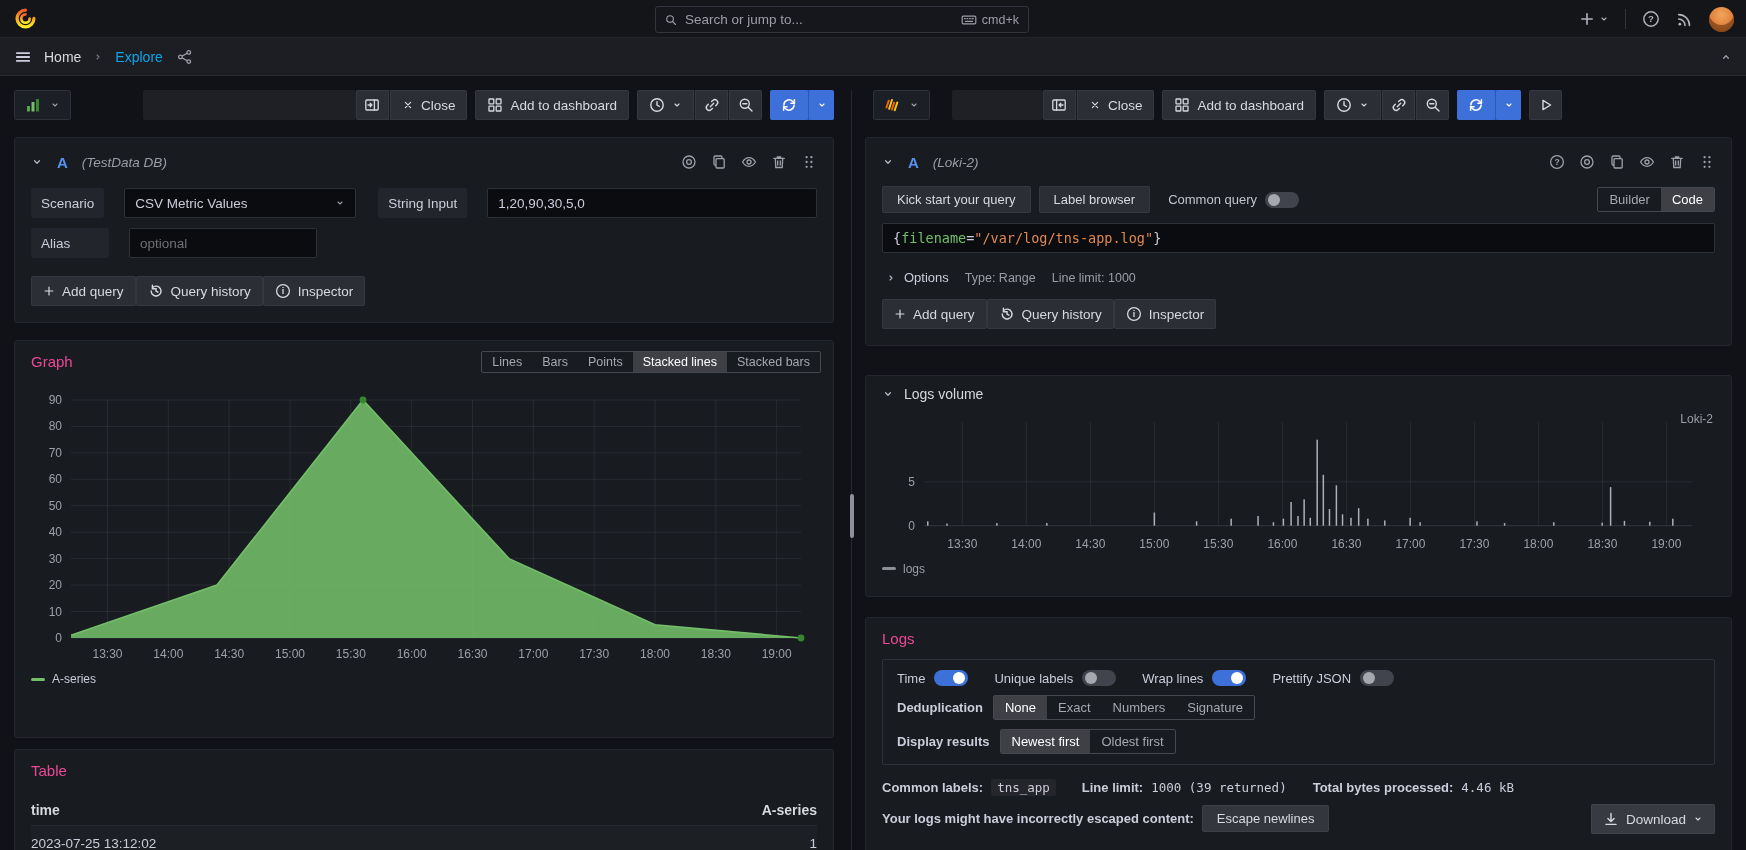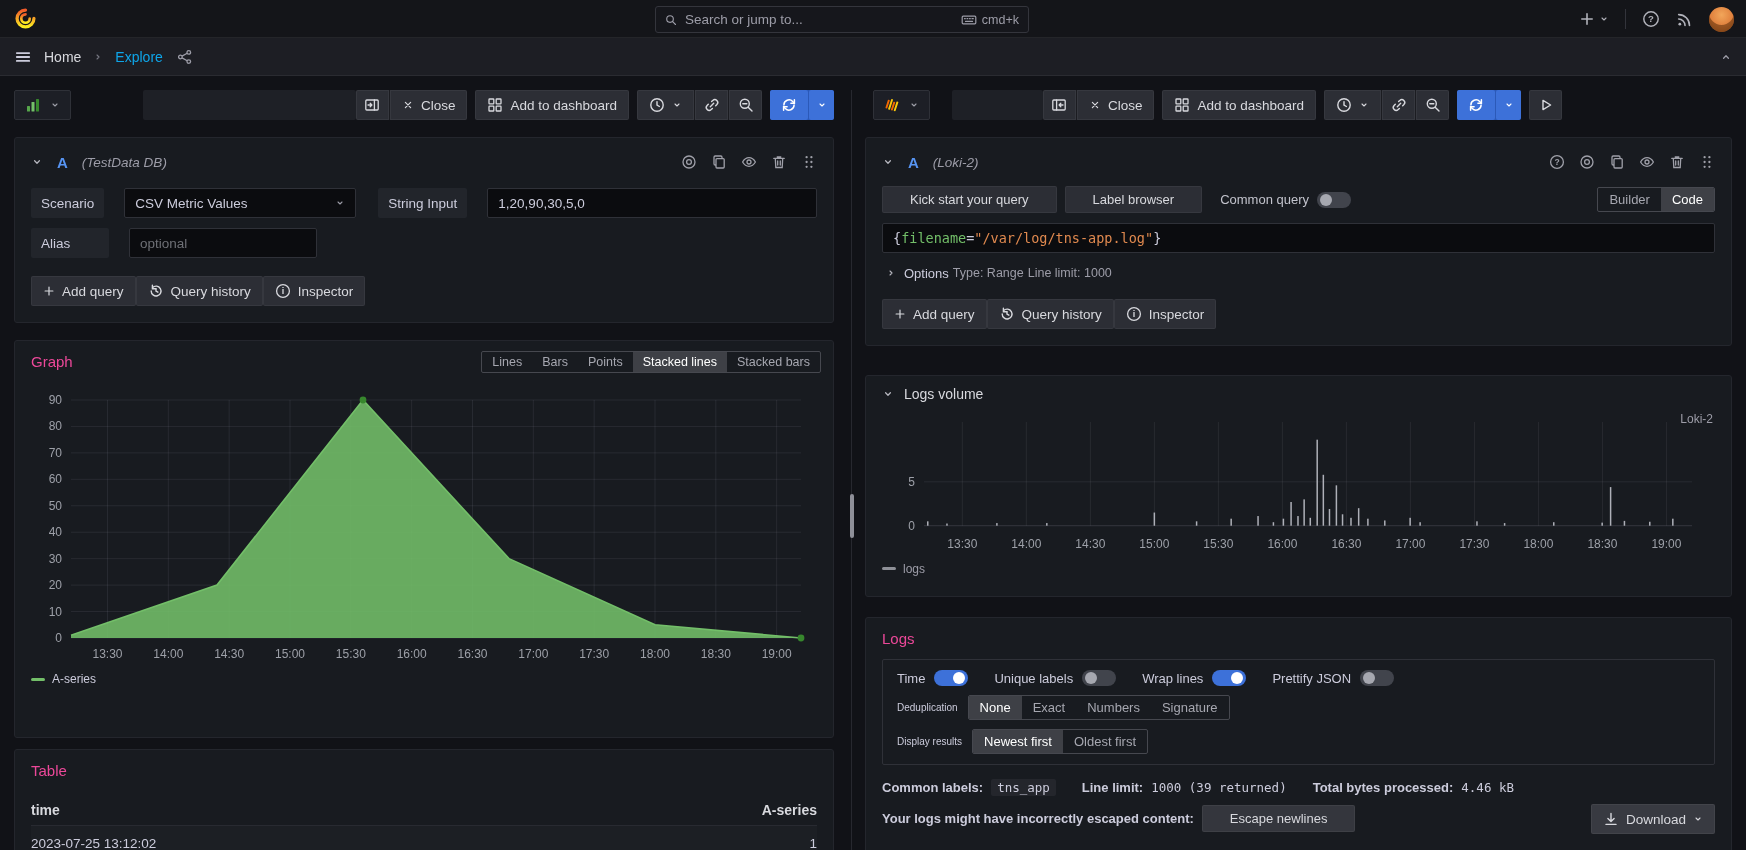--- a/index.html
+++ b/index.html
@@ -70,29 +70,29 @@
   .field{height:30px;background:#0B0C0F;border:1px solid #2F3138;border-radius:2px;display:flex;
     align-items:center;padding:0 10px;font-size:13.5px;color:#CCCCDC;gap:8px}
   .select{width:232px;justify-content:space-between;cursor:pointer}
   .field input{background:transparent;border:none;outline:none;color:#CCCCDC;font-size:13.5px;width:100%}
   .field input::placeholder{color:#6E7076}
   .grow{flex:1}
   .qbuttons{display:flex;margin-top:18px}
 
   
   .krow{display:flex;align-items:center;gap:8px;margin-top:8px}
-  .btn-sm{height:27px;font-size:13px;padding:0 27px}
+  .btn-sm{height:27px;font-size:13px;padding:0 14px}
   .explain{display:flex;align-items:center;gap:8px;margin-left:10px;font-size:13px;color:#C2C3CC}
   .rgroup{display:inline-flex;border:1px solid #46484F;border-radius:2px;overflow:hidden}
   .rgroup span{padding:4px 11px;font-size:13px;color:#A6A7B0;cursor:pointer;white-space:nowrap}
   .rgroup span.active{background:#3E4046;color:#FFF;font-weight:500}
   .codefield{margin-top:10px;height:30px;font-family:"DejaVu Sans Mono",monospace;font-size:13.5px}
   .tk-label{color:#73BF69}
   .tk-str{color:#E0894F}
-  .optrow{display:flex;align-items:center;gap:4px;margin-top:8px;height:24px;font-size:12.5px;color:#9D9DA8;padding:0 4px}
+  .optrow{display:flex;align-items:flex-end;gap:16px;margin-top:8px;height:24px;font-size:12.5px;color:#9D9DA8;padding:0 4px}
   .optrow .opt-title{color:#CCCCDC;font-weight:500;font-size:13px;display:flex;align-items:center;gap:8px}
 
   
   .switch{width:34px;height:16px;border-radius:9px;background:#41444C;position:relative;display:inline-block;cursor:pointer;flex:none}
   .switch::after{content:'';position:absolute;width:12px;height:12px;border-radius:50%;background:#A6A8B0;top:2px;left:3px}
   .switch.on{background:#3D71D9}
   .switch.on::after{left:19px;background:#fff}
 
   
   .panel{padding:12px 16px;position:relative}
@@ -116,21 +116,21 @@
   .panel-vol{margin-top:29px;height:222px;padding:10px 16px}
   .vhead{display:flex;align-items:center;gap:10px;font-size:14px;font-weight:500;color:#D8D9DE}
   .vol-ds{position:absolute;right:18px;top:36px;font-size:12px;color:#9D9DA8}
 
   
   .panel-logs{margin-top:20px;height:262px}
   .optbox{margin-top:12px;border:1px solid #2F3138;border-radius:2px;padding:10px 14px}
   .togglerow{display:flex;align-items:center;gap:26px}
   .toggle-item{display:flex;align-items:center;gap:9px;font-size:13px;font-weight:500;color:#CCCCDC}
   .ctl-row{display:flex;align-items:center;gap:10px;margin-top:9px}
-  .ctl-label{font-size:10px;font-weight:400;color:#CCCCDC}
+  .ctl-label{font-size:13px;font-weight:700;color:#CCCCDC}
   .metarow{display:flex;align-items:center;gap:8px;margin-top:14px;font-size:13px;flex-wrap:nowrap}
   .metarow .mlabel{font-weight:600;color:#CCCCDC}
   .mono{font-family:"DejaVu Sans Mono",monospace;font-size:12.5px;color:#CCCCDC}
   .badge{background:#24262C;padding:1px 6px;border-radius:2px}
   .mgap{width:10px}
   .download{position:absolute;right:16px;top:186px;background:#383A41}
 
   .ic{width:16px;height:16px;flex:none}
   .ic-sm{width:12px;height:12px}
   .ic-xs{width:10px;height:10px}

